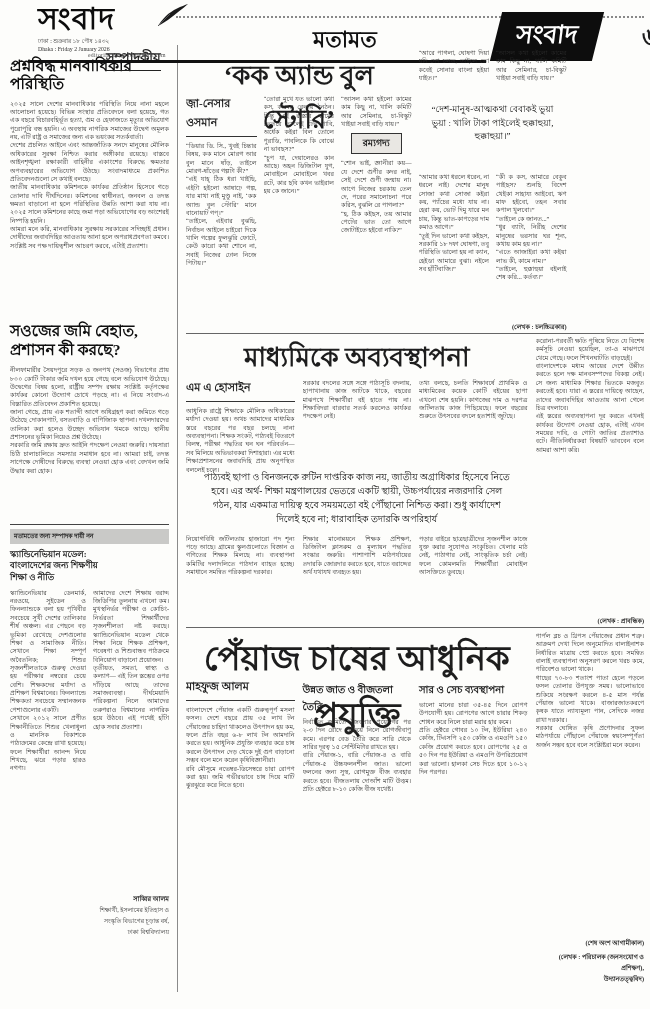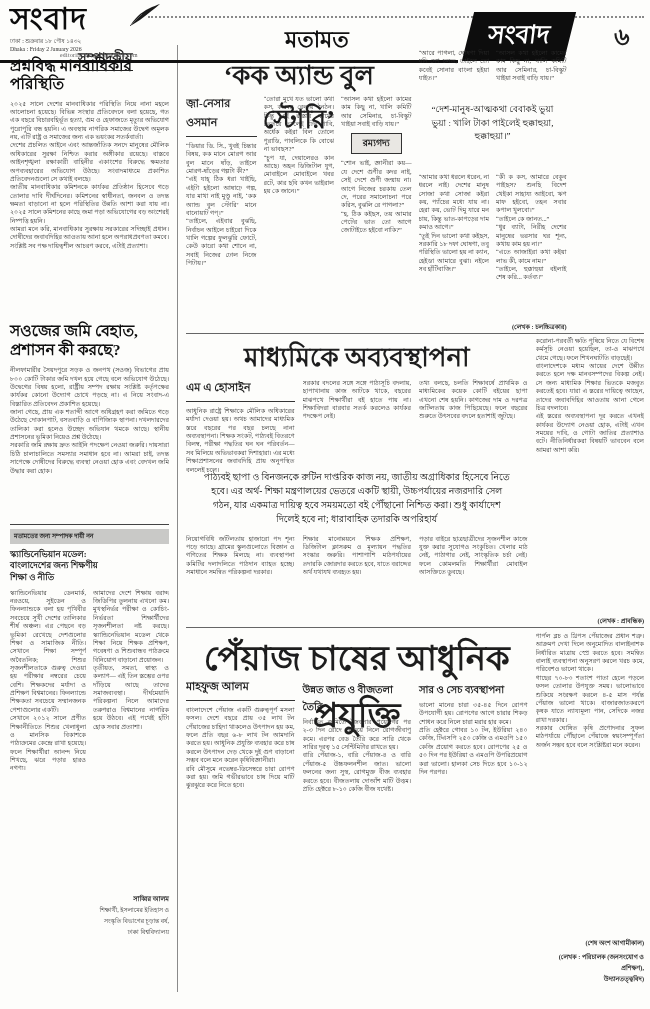--- a/index.html
+++ b/index.html
@@ -3,21 +3,21 @@
 <meta charset="utf-8">
 <style>
   * { margin:0; padding:0; box-sizing:border-box; }
   html,body { width:650px; }
   body {
     width:650px; height:1009px; background:#fdfdfb; color:#1d1d1d;
     font-family:"Liberation Serif","DejaVu Serif",serif;
     overflow:hidden; position:relative;
   }
   
-  .header { position:relative; height:45px; padding:6px 8px 0 10px; }
+  .header { position:relative; height:45px; padding:6px 8px 0 10px;margin-left:28px; }
   .dotted-rule { position:absolute; top:16px; left:148px; right:6px; border-top:2px dotted #888; }
   .masthead-wrap { position:absolute; left:10px; top:4px; width:170px; }
   .masthead { font-size:30px; font-weight:900; letter-spacing:1px; line-height:1; color:#0c0c0c;
     font-family:"DejaVu Sans",sans-serif; }
   .quill { position:absolute; left:118px; top:-2px; }
   .mast-sub { margin-top:2px; }
   .date-bn { font-size:5.8px; color:#333; }
   .date-en { font-size:5.8px; color:#333; }
   .section-label { position:absolute; left:78px; top:48px; font-size:13px; font-weight:bold;
     border-bottom:1px solid #222; padding-bottom:1px; }

